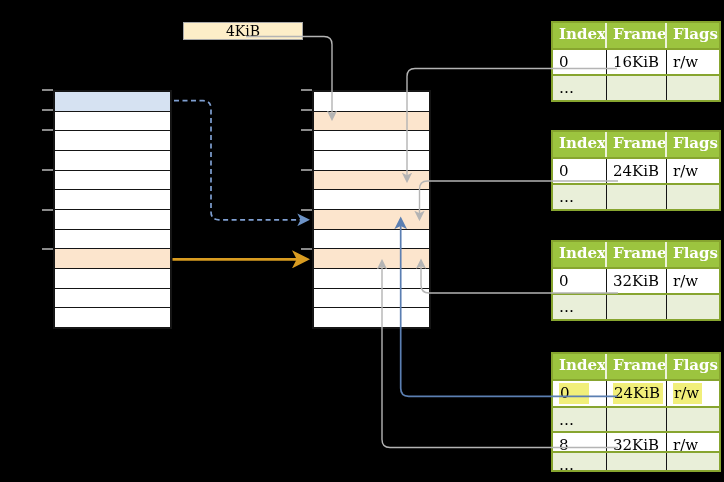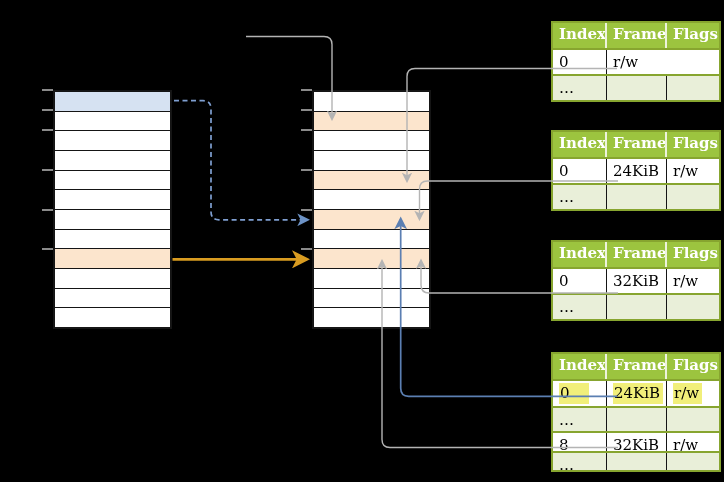--- a/index.html
+++ b/index.html
@@ -102,29 +102,33 @@
   <div class="tick" style="left:42px;top:209px"></div>
   <div class="tick" style="left:42px;top:248px"></div>
 
   <div class="tick" style="left:301px;top:89px"></div>
   <div class="tick" style="left:301px;top:109px"></div>
   <div class="tick" style="left:301px;top:129px"></div>
   <div class="tick" style="left:301px;top:169px"></div>
   <div class="tick" style="left:301px;top:209px"></div>
   <div class="tick" style="left:301px;top:248px"></div>
 
+  <div class="kib-box">
+    <span>4KiB</span>
+  </div>
 
   <div class="ptable" style="top:21px">
     <div class="pt-row head">
       <div class="pt-cell">Index</div>
       <div class="pt-cell">Frame</div>
       <div class="pt-cell">Flags</div>
     </div>
     <div class="pt-row">
       <div class="pt-cell">0</div>
+      <div class="pt-cell">16KiB</div>
       <div class="pt-cell">r/w</div>
     </div>
     <div class="pt-row alt">
       <div class="pt-cell">…</div>
       <div class="pt-cell"></div>
       <div class="pt-cell"></div>
     </div>
   </div>
 
   <div class="ptable" style="top:130px">

